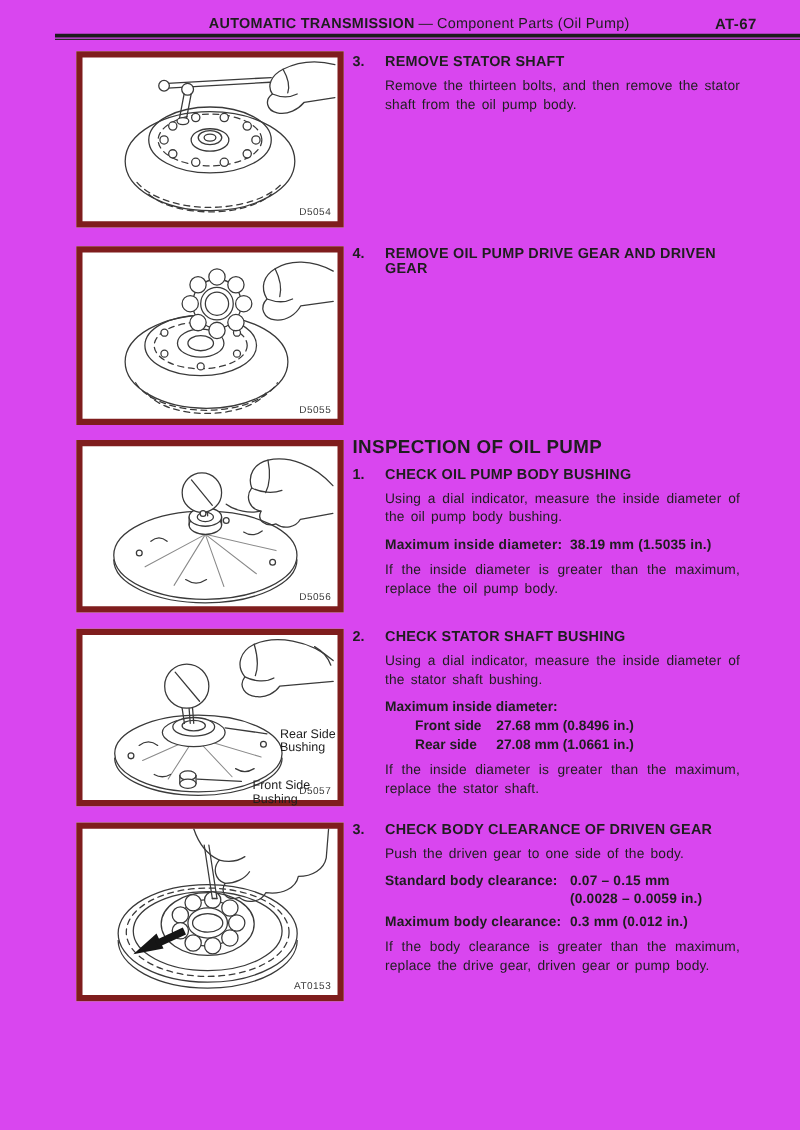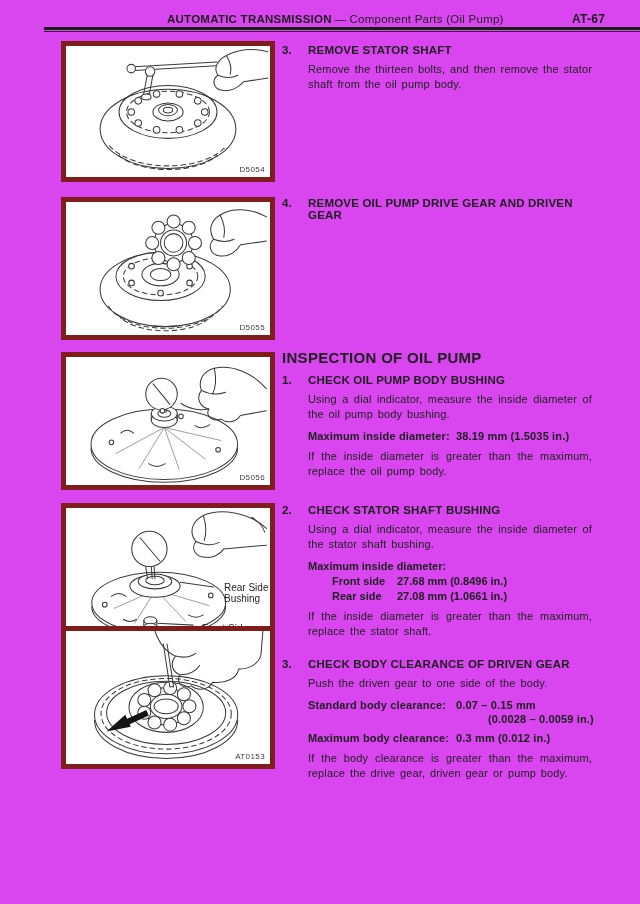--- a/index.html
+++ b/index.html
@@ -17,21 +17,21 @@
   .rule-thick { position:absolute; left:44px; right:0; top:27px; height:2.5px; background:#1c1c1c; }
   .rule-thin  { position:absolute; left:44px; right:0; top:31px; height:1px; background:#2a2a2a; }
   
   .fig { position:absolute; left:49px; width:214px; border:5px solid #7f1d1d; background:#ffffff;margin-left:12px; }
   .fig svg { position:absolute; left:0; top:0; width:100%; height:100%; }
   .fig-code { position:absolute; right:5px; bottom:3px; font-size:8px; color:#3c3c3c; letter-spacing:.4px; }
   .fig1 { top:41px;  height:141px; }
   .fig2 { top:197px; height:143px; }
   .fig3 { top:352px; height:138px; }
   .fig4 { top:503px; height:142px; }
-  .fig5 { top:626px; height:143px; }
+  .fig5 { top:658px; height:143px; }
   .ln  { fill:none; stroke:#3a3a3a; stroke-width:1.1; stroke-linecap:round; stroke-linejoin:round; }
   .lnf { fill:#ffffff; stroke:#3a3a3a; stroke-width:1.1; stroke-linecap:round; stroke-linejoin:round; }
   .lt  { fill:none; stroke:#8a8a8a; stroke-width:.9; stroke-linecap:round; }
   .dash { stroke-dasharray:5 4; }
   .blk { fill:#151515; stroke:none; }
   .fig-label { position:absolute; font-size:10px; line-height:11px; color:#1e1e1e; white-space:nowrap; }
   .fig-label span { display:block; }
   
   .step { position:absolute; left:282px; width:326px; }
   .step-head { display:flex; }
@@ -325,21 +325,21 @@
   <section class="step" style="top:658px;">
     <div class="step-head">
       <span class="step-num">3.</span>
       <span class="step-heading">CHECK BODY CLEARANCE OF DRIVEN GEAR</span>
     </div>
     <p>Push the driven gear to one side of the body.</p>
     <div class="spec">
       <span class="spec-label">Standard body clearance:</span>
       <span class="spec-value">
         <span style="display:block;">0.07 – 0.15 mm</span>
-        <span style="display:block;margin-left:32px;">(0.0028 – 0.0059 in.)</span>
+        <span style="display:block;">(0.0028 – 0.0059 in.)</span>
       </span>
     </div>
     <div class="spec" style="margin-top:5px;">
       <span class="spec-label">Maximum body clearance:</span>
       <span class="spec-value">0.3 mm (0.012 in.)</span>
     </div>
     <p>If the body clearance is greater than the maximum, replace the drive gear, driven gear or pump body.</p>
   </section>
 
 </div>

